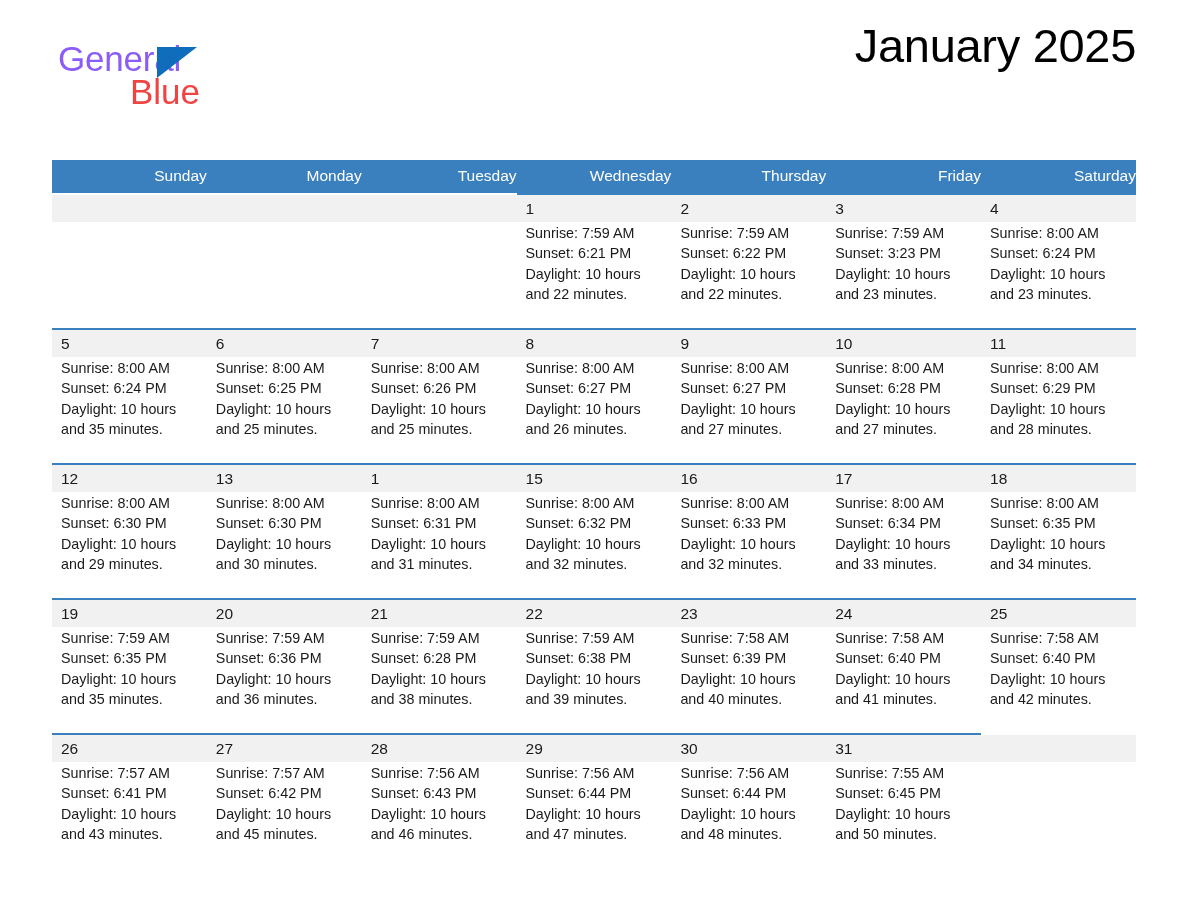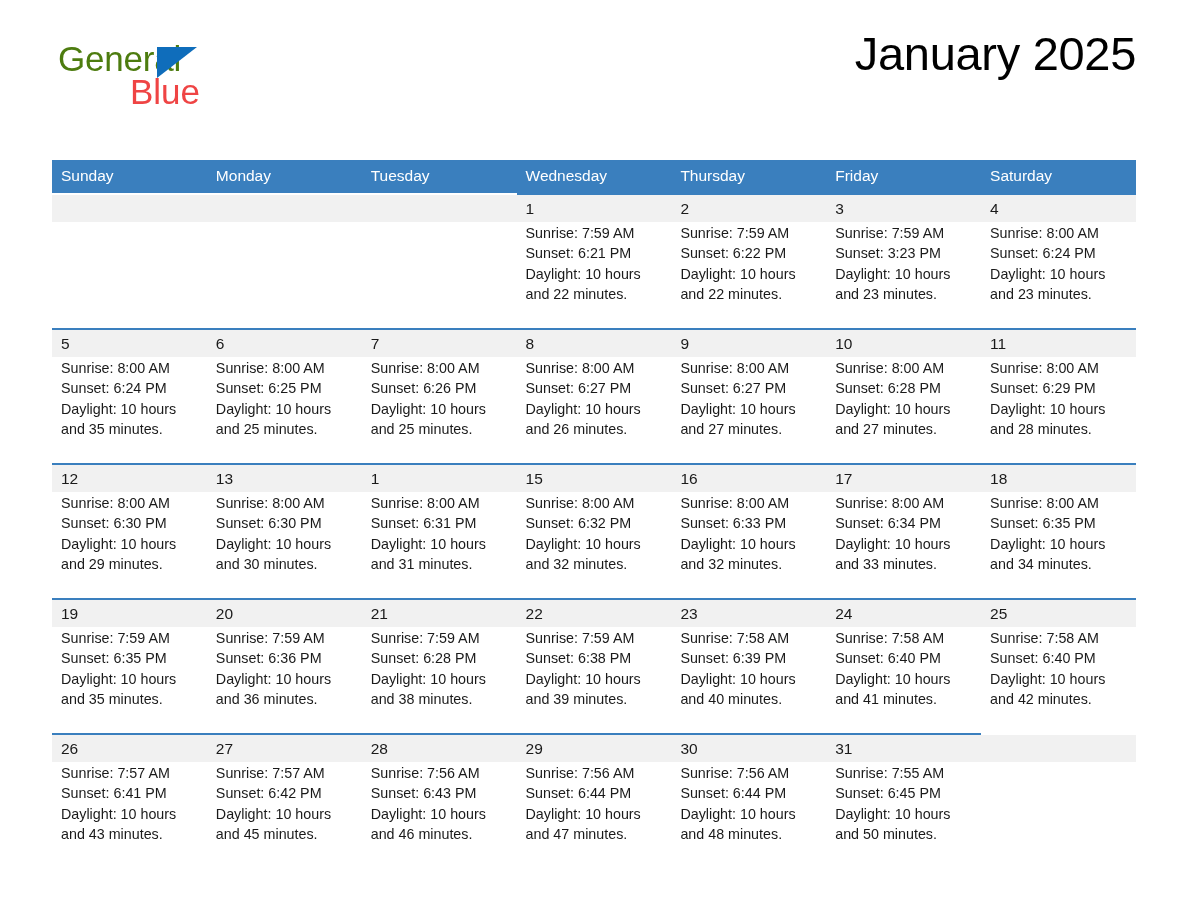--- a/index.html
+++ b/index.html
@@ -36,21 +36,21 @@
     width: 260px;
     height: 76px;
     user-select: none;
   }
   .brand-line1 {
     position: absolute;
     left: 6px;
     top: 0px;
     font-size: 35px;
     letter-spacing: -0.2px;
-    color: #4d7c0f;
+    color: #8b5cf6;
     line-height: 42px;
     white-space: nowrap;
   }
   .brand-triangle {
     position: absolute;
     left: 105px;
     top: 9px;
     width: 0;
     height: 0;
     border-left: 40px solid #0f6dbb;
@@ -61,21 +61,21 @@
     left: 78px;
     top: 33px;
     font-size: 35px;
     color: #ef4444;
     line-height: 42px;
     white-space: nowrap;
   }
 
   .title-block {
     text-align: right;
-    margin-top: 26px;
+    margin-top: 18px;
   }
   .cal-title {
     font-size: 47px;
     line-height: 56px;
     font-weight: normal;
     color: #000000;
     white-space: nowrap;
     letter-spacing: -0.3px;
   }
   .cal-subtitle {
@@ -93,21 +93,21 @@
     table-layout: fixed;
     margin-top: 42px;
   }
   .calendar col { width: 154.85px; }
 
   thead th {
     background: #3a7fbe;
     color: #ffffff;
     font-size: 15.5px;
     font-weight: normal;
-    text-align: left;
+    text-align: right;
     padding: 7px 0 8px 9px;
     height: 17px;
     vertical-align: middle;
     white-space: nowrap;
   }
 
   tbody tr.week-row > td {
     vertical-align: top;
     padding: 0;
     border-top: 2px solid #3a7fbe;

